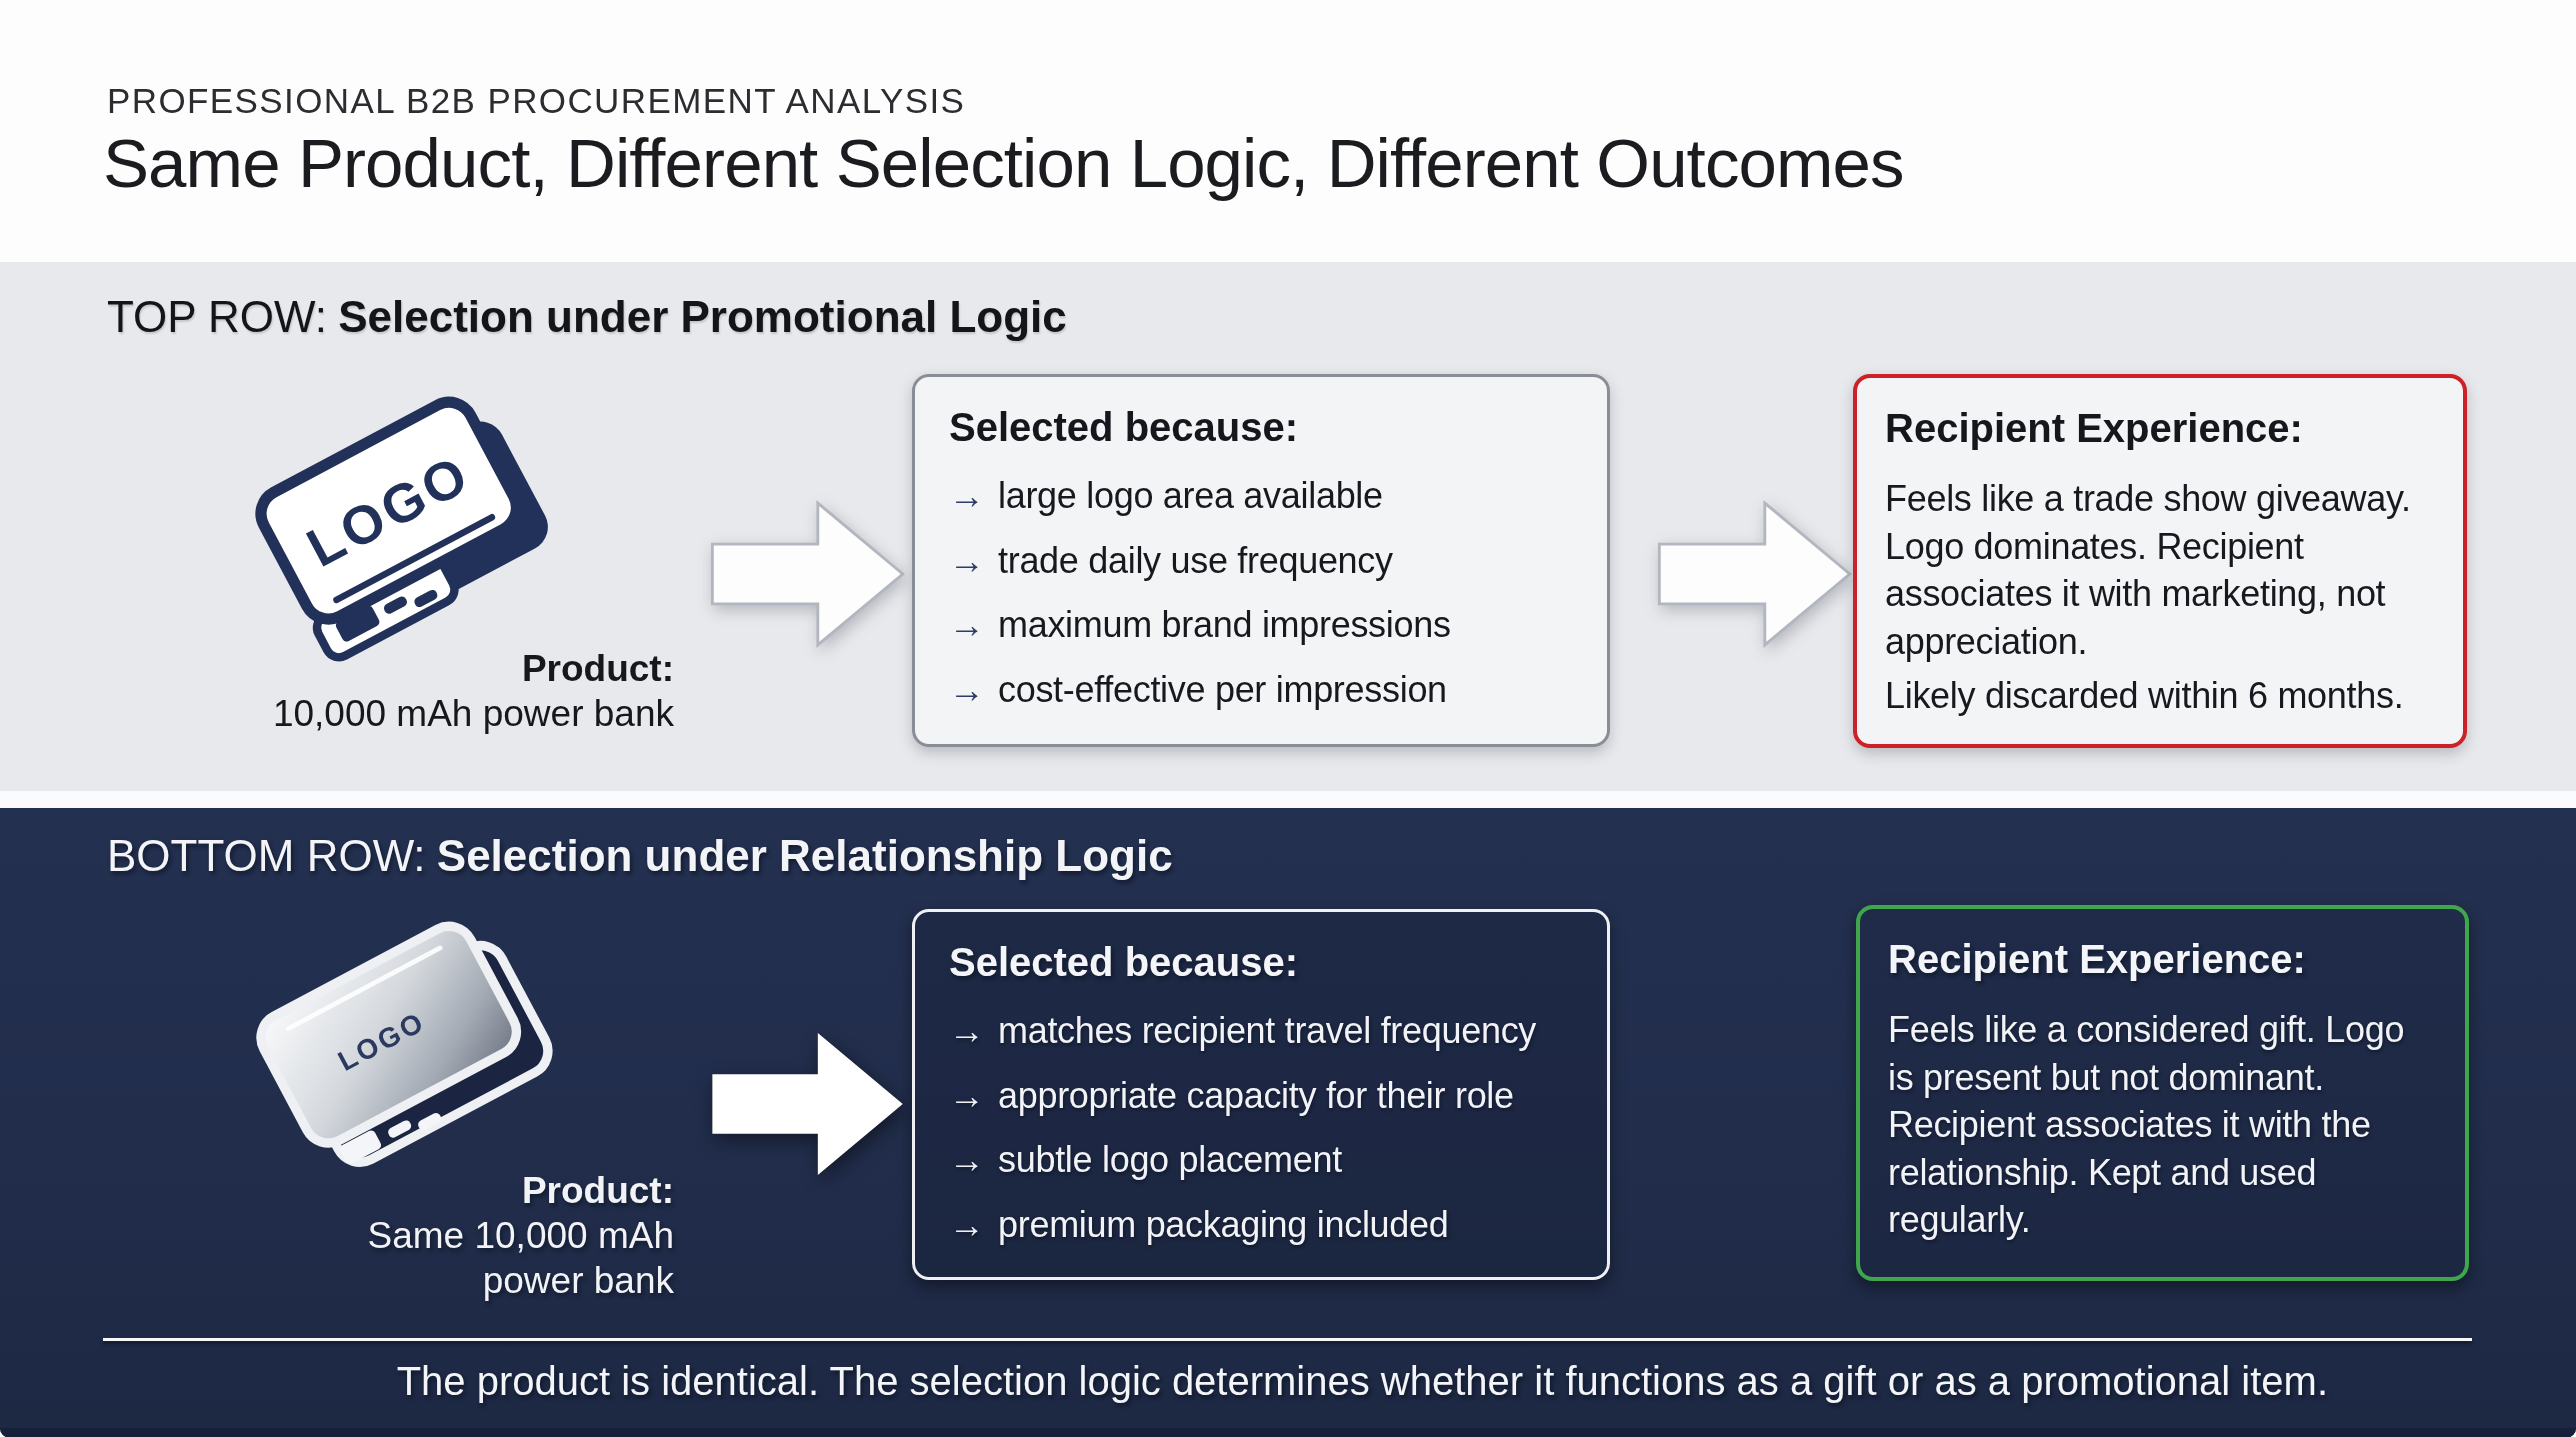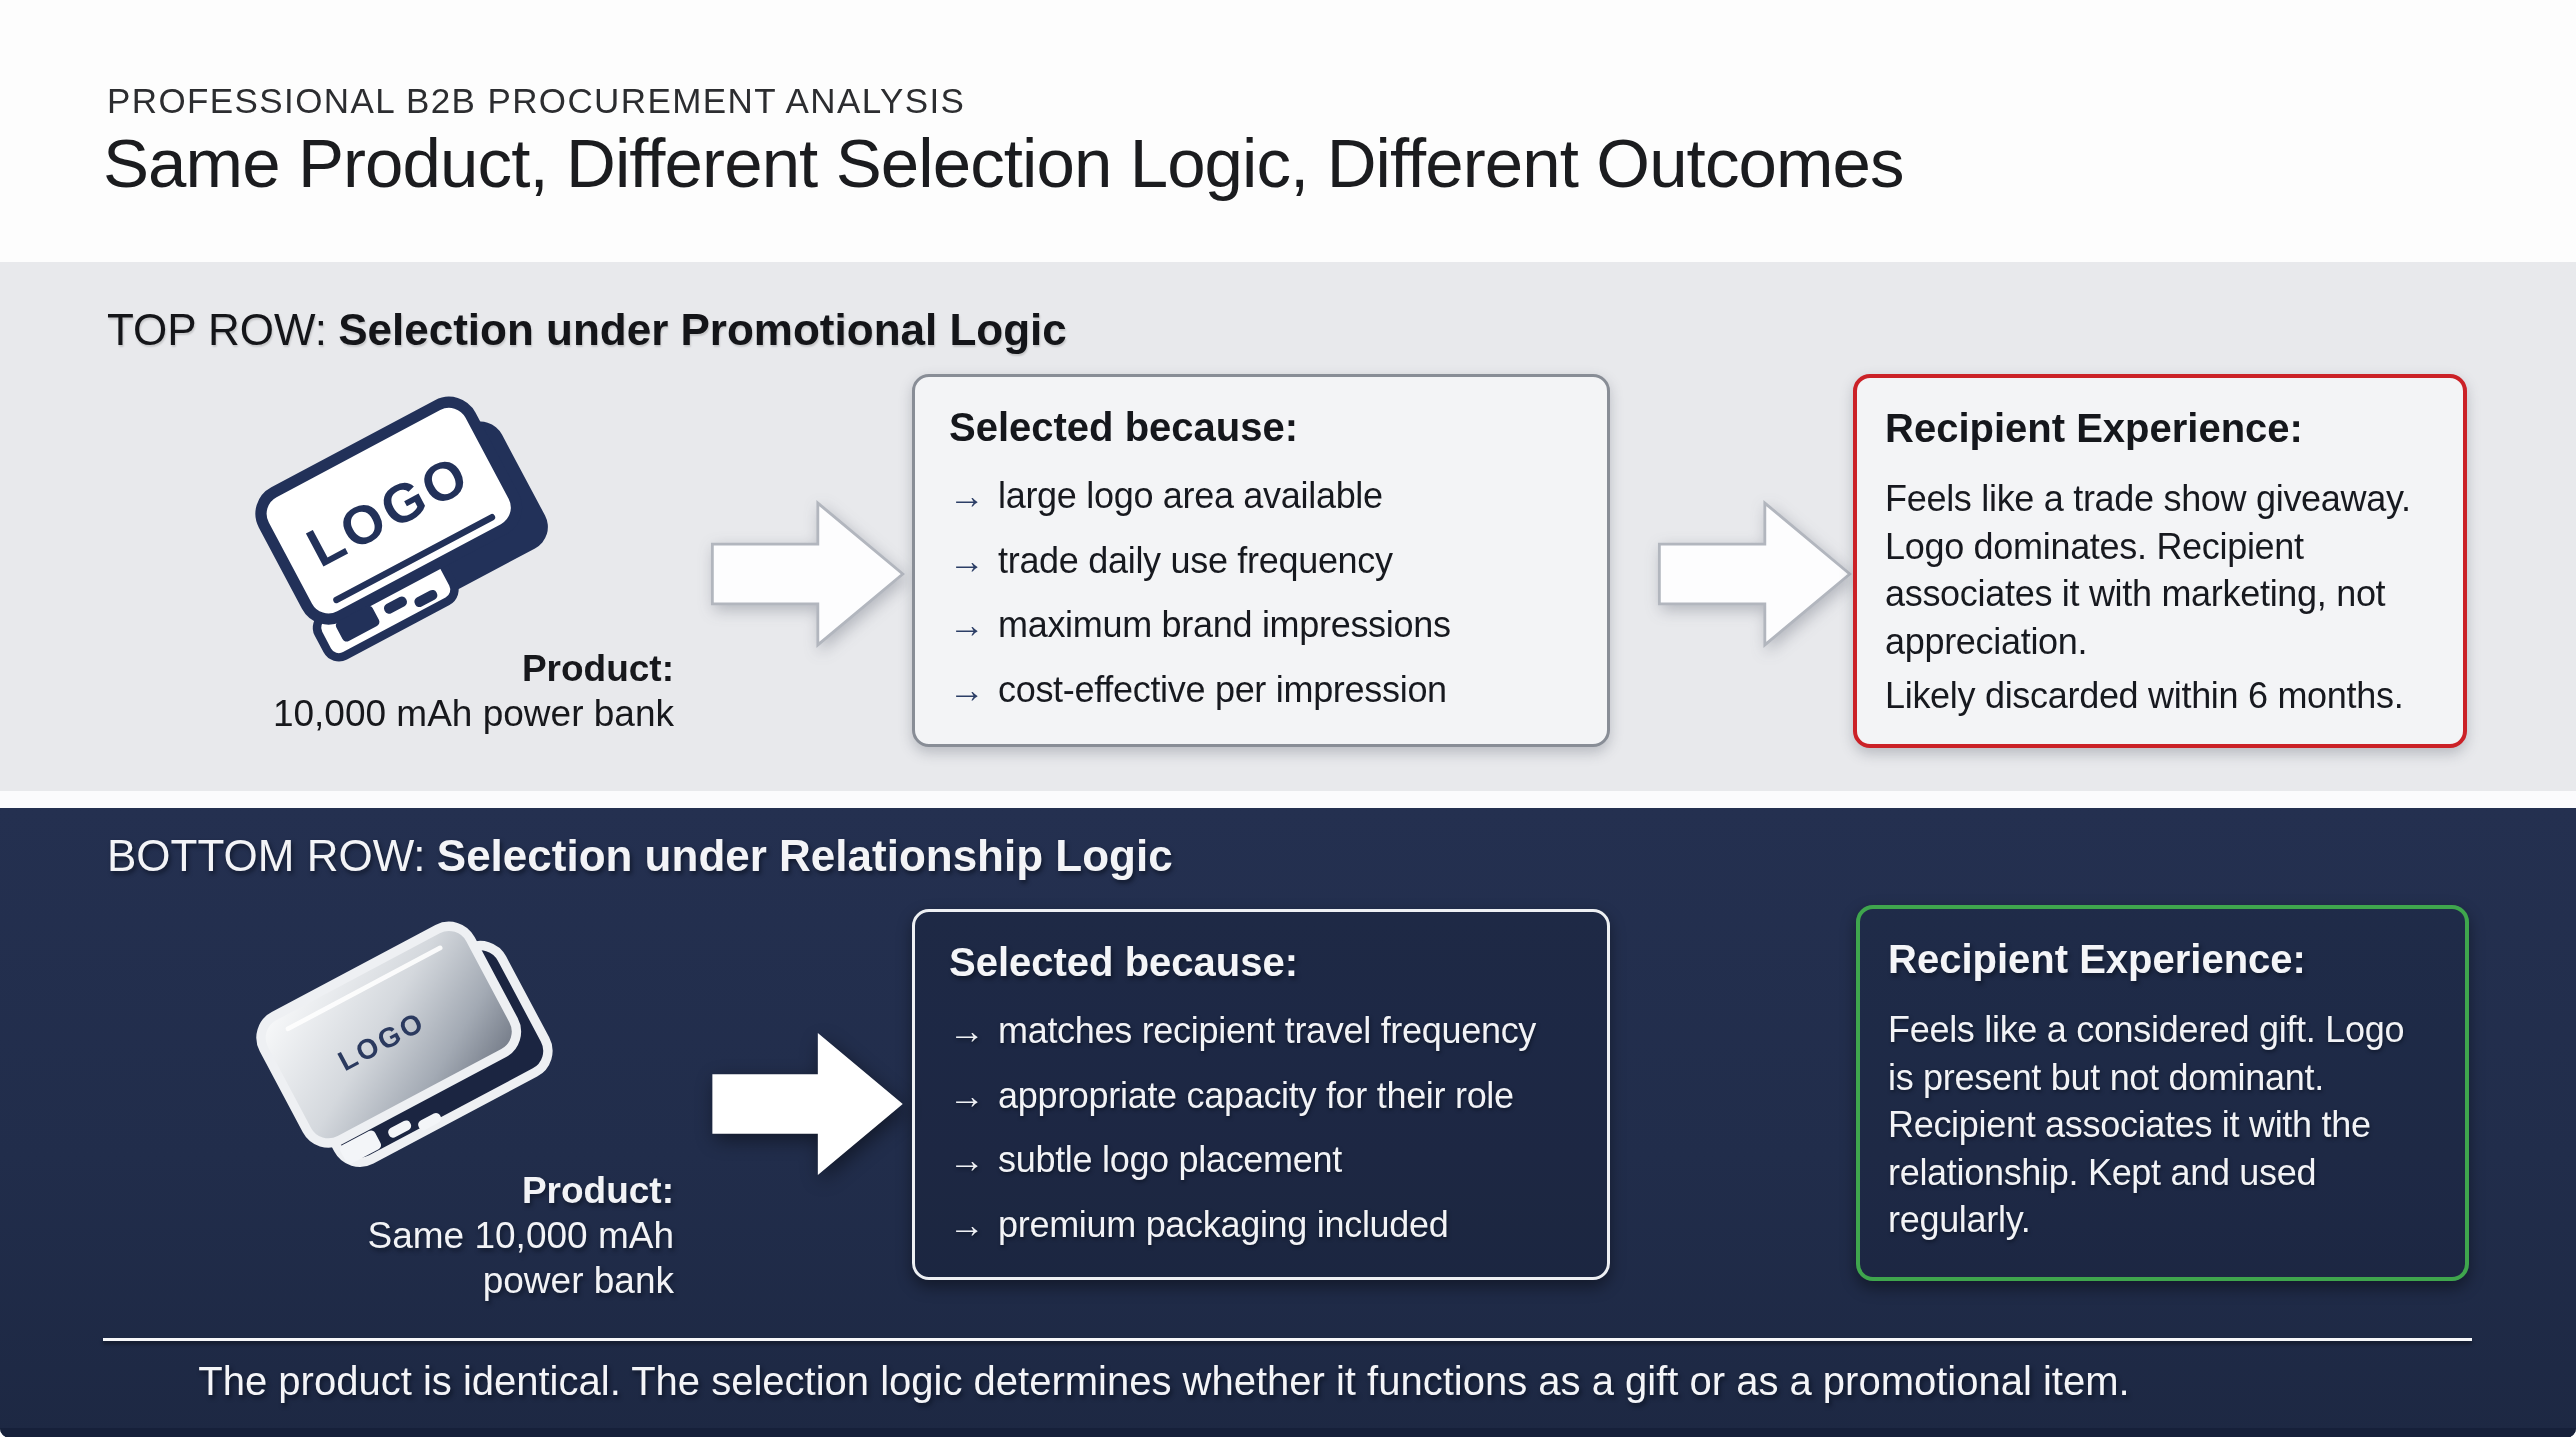--- a/index.html
+++ b/index.html
@@ -17,21 +17,21 @@
   .gray-band { position:absolute; left:0; top:262px; width:2576px; height:529px; background:#e8e9ec; }
   .white-divider { position:absolute; left:0; top:791px; width:2576px; height:17px; background:#fbfbfd; }
   .navy-band { position:absolute; left:0; top:808px; width:2576px; height:630px;
                background:linear-gradient(180deg,#243050 0%,#212d4b 55%,#1d2843 100%); }
   .bottom-edge-strip { position:absolute; left:0; top:1428px; width:2576px; height:9.4px; background:#16203a; }
 
   
   .row-heading { position:absolute; left:107px; font-size:44px; color:#141519; }
   .row-heading .prefix { font-weight:400; padding-right:11.2px; }
   .row-heading .emph   { font-weight:700; }
-  #top-row-heading    { top:292px; text-shadow:0.9px 1.9px 1.9px rgba(0,0,0,.15);margin-top:13px; }
+  #top-row-heading    { top:292px; text-shadow:0.9px 1.9px 1.9px rgba(0,0,0,.15); }
   #bottom-row-heading { top:831px; color:#f3f4f7; text-shadow:1.9px 2.8px 4.7px rgba(4,9,20,.55); }
 
   
   .product-svg { position:absolute; overflow:visible; }
   #pb-top    { left:229px; top:382px; }
   #pb-bottom { left:229px; top:906px; }
   .product-caption { position:absolute; left:112px; width:562px; text-align:right;
                      font-size:37px; line-height:45px; color:#17181c; }
   #caption-top { top:646px; }
   #caption-bottom { top:1168px; color:#f2f3f6; text-shadow:1.9px 2.8px 4.7px rgba(4,9,20,.5); }
@@ -67,21 +67,21 @@
   .dark .reason .bullet { color:#eef0f4; text-shadow:0.9px 1.9px 3.7px rgba(4,9,20,.5); }
   .dark .reason .reason-text { color:#f2f3f6; text-shadow:0.9px 1.9px 3.7px rgba(4,9,20,.5); }
 
   .exp-body { font-size:36px; letter-spacing:-0.3px; line-height:1.32; color:#17191f; }
   .exp-footnote { font-size:36px; letter-spacing:-0.3px; line-height:1.32; color:#17191f; margin-top:7px; }
   .dark .exp-body { color:#f2f3f6; text-shadow:0.9px 1.9px 3.7px rgba(4,9,20,.5); }
 
   
   .footer-rule { position:absolute; left:103px; top:1338px; width:2369px; height:2.8px;
                  background:#f7f8fa; box-shadow:0 2.8px 3.7px rgba(0,0,0,.45); }
-  .footer-text { position:absolute; left:0; top:1359px; width:2328px; text-align:center;
+  .footer-text { position:absolute; left:0; top:1359px; width:2328px; text-align:right;
                  font-size:40px; color:#f4f5f8; text-shadow:1.9px 2.8px 4.7px rgba(4,9,20,.55); }
 </style>
 </head>
 <body>
 
 <div id="canvas">
 
   <div class="eyebrow">PROFESSIONAL B2B PROCUREMENT ANALYSIS</div>
   <div class="title">Same Product, Different Selection Logic, Different Outcomes</div>
 

